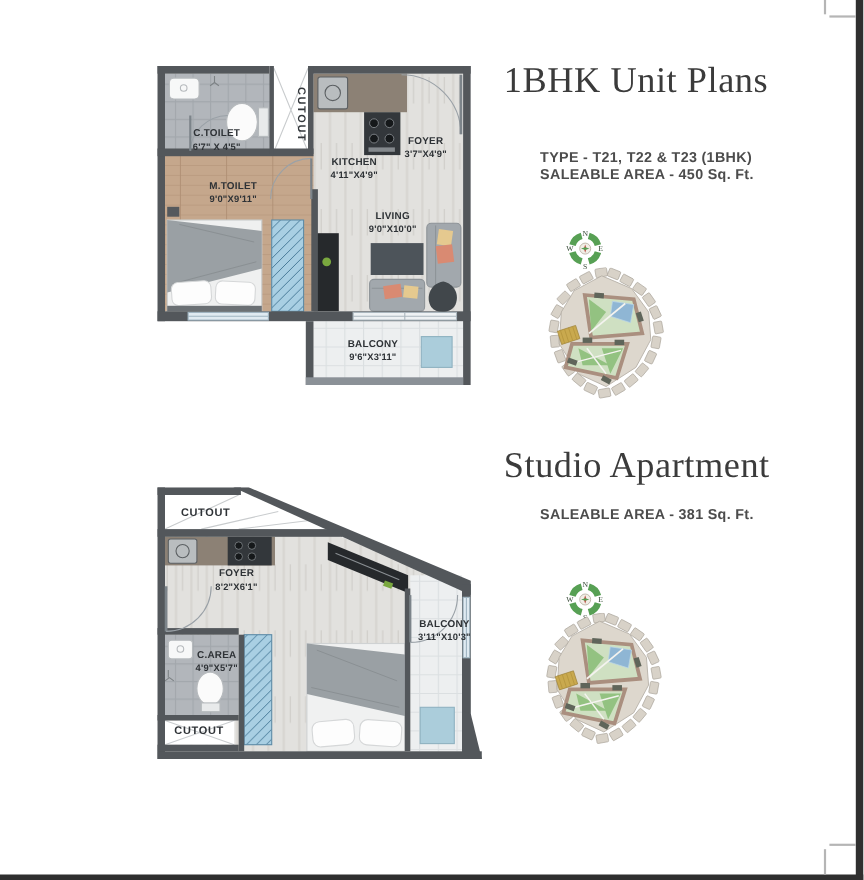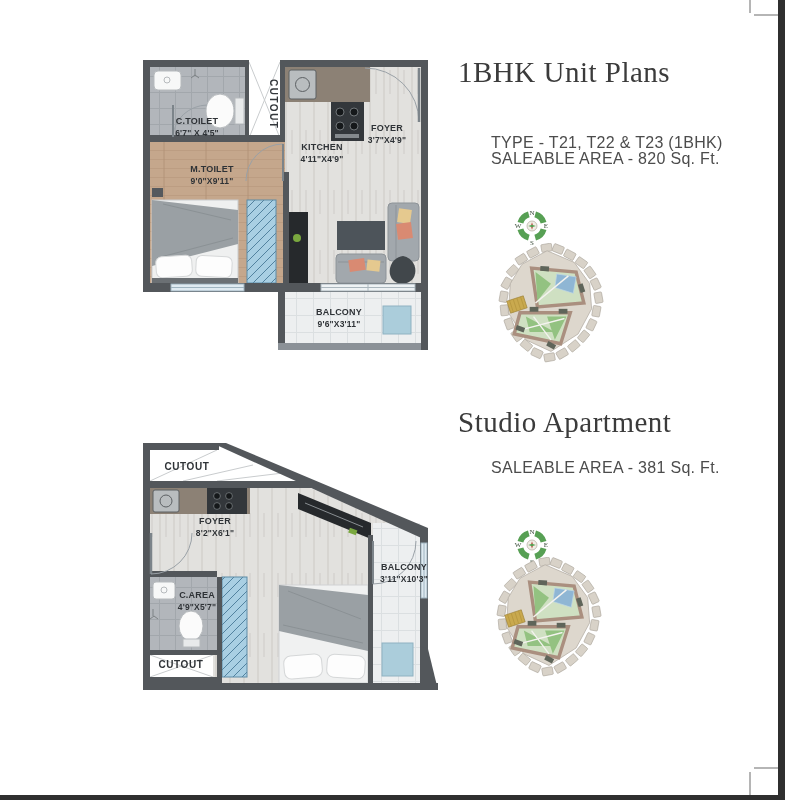--- a/index.html
+++ b/index.html
@@ -5,25 +5,25 @@
   html,body{margin:0;padding:0;}
   body{
     width:785px;height:800px;position:relative;background:#ffffff;
     font-family:"Liberation Sans", sans-serif;overflow:hidden;
   }
   .abs{position:absolute;}
   
   .sec-title{
     position:absolute;left:458px;
     font-family:"Liberation Serif", serif;
-    font-size:29px;color:#3b3b3b;letter-spacing:.5px;white-space:nowrap;
+    font-size:33px;color:#3b3b3b;letter-spacing:.5px;white-space:nowrap;
   }
   .sec-sub{
     position:absolute;left:491px;
-    font-size:16px;line-height:16px;color:#4c4c4c;letter-spacing:.3px;white-space:nowrap;
+    font-size:13px;line-height:16px;color:#4c4c4c;letter-spacing:.3px;white-space:nowrap;font-weight:bold;
   }
   
   .plan{position:absolute;}
   .plan svg{display:block;}
   .rlabel{
     position:absolute;text-align:center;color:#2e3236;
     font-weight:700;font-size:9px;line-height:12px;letter-spacing:.2px;
     pointer-events:none;
   }
   .rlabel .rdims{font-size:8.5px;font-weight:700;}
@@ -125,21 +125,21 @@
         <rect x="62" y="103" width="9" height="5" transform="rotate(28 66 105)"></rect>
       </g>
     </g>
   </symbol>
 </defs>
 </svg>
 
 <div class="sec-title" style="top:56px">1BHK Unit Plans</div>
 <div class="sec-sub" style="top:135px">
   <div>TYPE - T21, T22 &amp; T23 (1BHK)</div>
-  <div>SALEABLE AREA - 820 Sq. Ft.</div>
+  <div>SALEABLE AREA - 450 Sq. Ft.</div>
 </div>
 
 <div class="abs" style="left:512px;top:206px;width:40px;height:40px">
   <svg width="40" height="40">
       <use href="#compass-sym"></use>
     </svg>
 </div>
 <div class="abs" style="left:487px;top:243px;width:126px;height:121px">
   <svg width="126" height="121" viewBox="0 0 130 125">
       <use href="#keyplan-sym"></use>
@@ -242,20 +242,24 @@
     <div class="rname">FOYER</div>
     <div class="rdims">3'7"X4'9"</div>
   </div>
   <div class="rlabel" style="left:138px;top:81px;width:82px">
     <div class="rname">KITCHEN</div>
     <div class="rdims">4'11"X4'9"</div>
   </div>
   <div class="rlabel" style="left:18px;top:103px;width:102px">
     <div class="rname">M.TOILET</div>
     <div class="rdims">9'0"X9'11"</div>
+  </div>
+  <div class="rlabel" style="left:158px;top:130px;width:112px">
+    <div class="rname">LIVING</div>
+    <div class="rdims">9'0"X10'0"</div>
   </div>
   <div class="rlabel" style="left:150px;top:246px;width:92px">
     <div class="rname">BALCONY</div>
     <div class="rdims">9'6"X3'11"</div>
   </div>
 </div>
 
 <div class="sec-title" style="top:406px">Studio Apartment</div>
 <div class="sec-sub" style="top:460px">
   <div>SALEABLE AREA - 381 Sq. Ft.</div>

